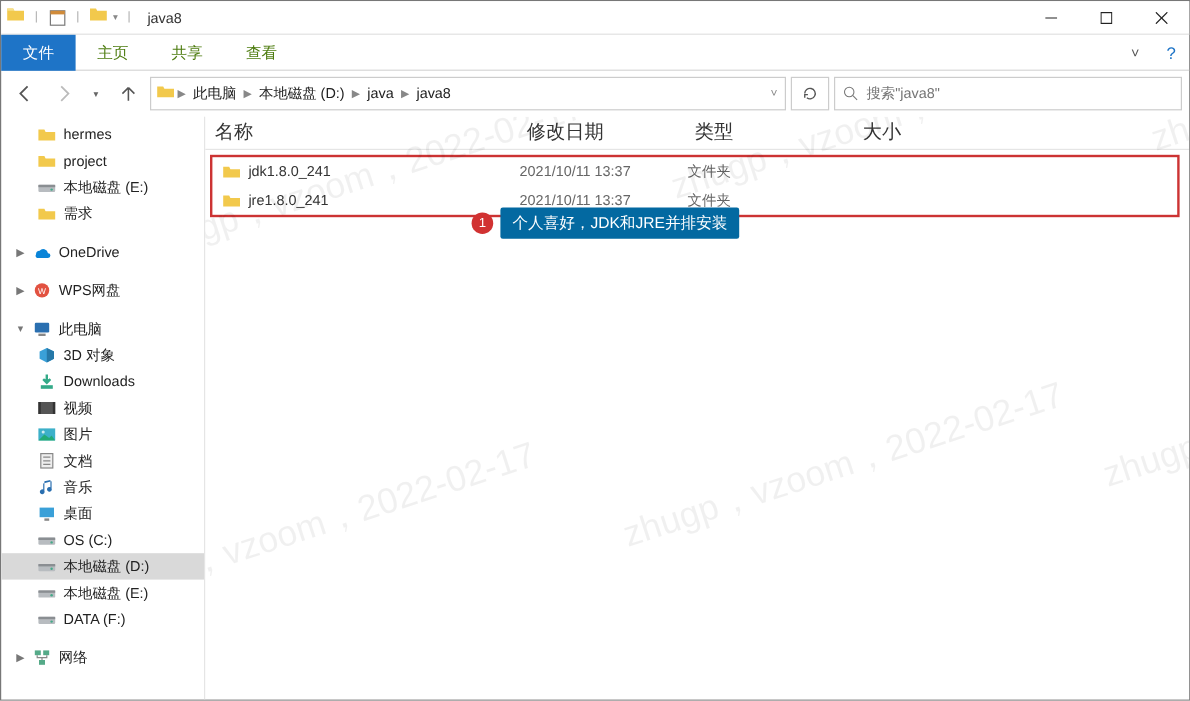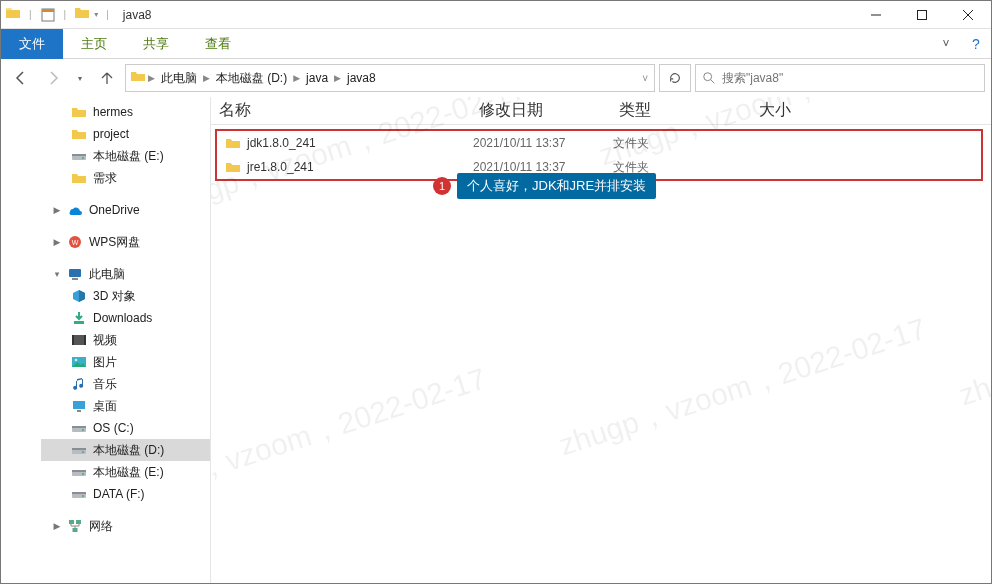--- a/index.html
+++ b/index.html
@@ -31,21 +31,21 @@
   .navbtn.small { width: 18px; }
   .address { flex: 1; height: 28px; border: 1px solid #ccc; display: flex; align-items: center; padding: 0 4px; background: #fff; }
   .address .crumb { font-size: 12px; color: #222; padding: 0 4px; cursor: pointer; }
   .address .chev { color: #888; font-size: 9px; padding: 0 2px; }
   .address .spacer { flex: 1; }
   .refresh { width: 32px; height: 28px; border: 1px solid #ccc; display: flex; align-items: center; justify-content: center; color: #555; cursor: pointer; }
   .search { width: 290px; height: 28px; border: 1px solid #ccc; display: flex; align-items: center; padding: 0 6px; gap: 6px; }
   .search input { border: none; outline: none; font-size: 12px; flex: 1; color: #555; }
 
   
-  .body { flex: 1; display: flex; overflow: hidden; margin-left: 40px; }
+  .body { flex: 1; display: flex; overflow: hidden; }
 
   .sidebar { width: 170px; border-right: 1px solid #e5e5e5; overflow-y: auto; padding-top: 4px; }
   .tree-item { display: flex; align-items: center; height: 22px; font-size: 12px; color: #222; cursor: pointer; padding-left: 10px; gap: 4px; white-space: nowrap; }
   .tree-item .twisty { width: 12px; text-align: center; color: #777; font-size: 9px; }
   .tree-item .label { padding-left: 2px; }
   .tree-item.selected { background: #d9d9d9; }
   .tree-item.depth1 { padding-left: 26px; }
   .tree-item.depth1 .twisty { width: 0; }
   .tree-sep { height: 10px; }
 
@@ -288,20 +288,32 @@
                 <circle cx="5" cy="6" r="1.3" fill="#fffb"></circle>
                 <path fill="#2a7" d="M1 13l5-5 4 3 2-2 3 4z"></path>
               </svg>
             </span>
             <span class="label">图片</span>
           </div>
           <div class="tree-item depth1">
             <span class="twisty"></span>
             <span>
               <svg width="16" height="16" viewBox="0 0 16 16">
+                <rect x="3" y="2" width="10" height="12" fill="#eee" stroke="#888"></rect>
+                <line x1="5" y1="5" x2="11" y2="5" stroke="#888"></line>
+                <line x1="5" y1="8" x2="11" y2="8" stroke="#888"></line>
+                <line x1="5" y1="11" x2="11" y2="11" stroke="#888"></line>
+              </svg>
+            </span>
+            <span class="label">文档</span>
+          </div>
+          <div class="tree-item depth1">
+            <span class="twisty"></span>
+            <span>
+              <svg width="16" height="16" viewBox="0 0 16 16">
                 <path fill="#2a6fb0" d="M6 3v8a2 2 0 1 1-1-1V5l7-2v6a2 2 0 1 1-1-1V2z"></path>
               </svg>
             </span>
             <span class="label">音乐</span>
           </div>
           <div class="tree-item depth1">
             <span class="twisty"></span>
             <span>
               <svg width="16" height="16" viewBox="0 0 16 16">
                 <rect x="2" y="3" width="12" height="8" fill="#3aa0d8"></rect>

